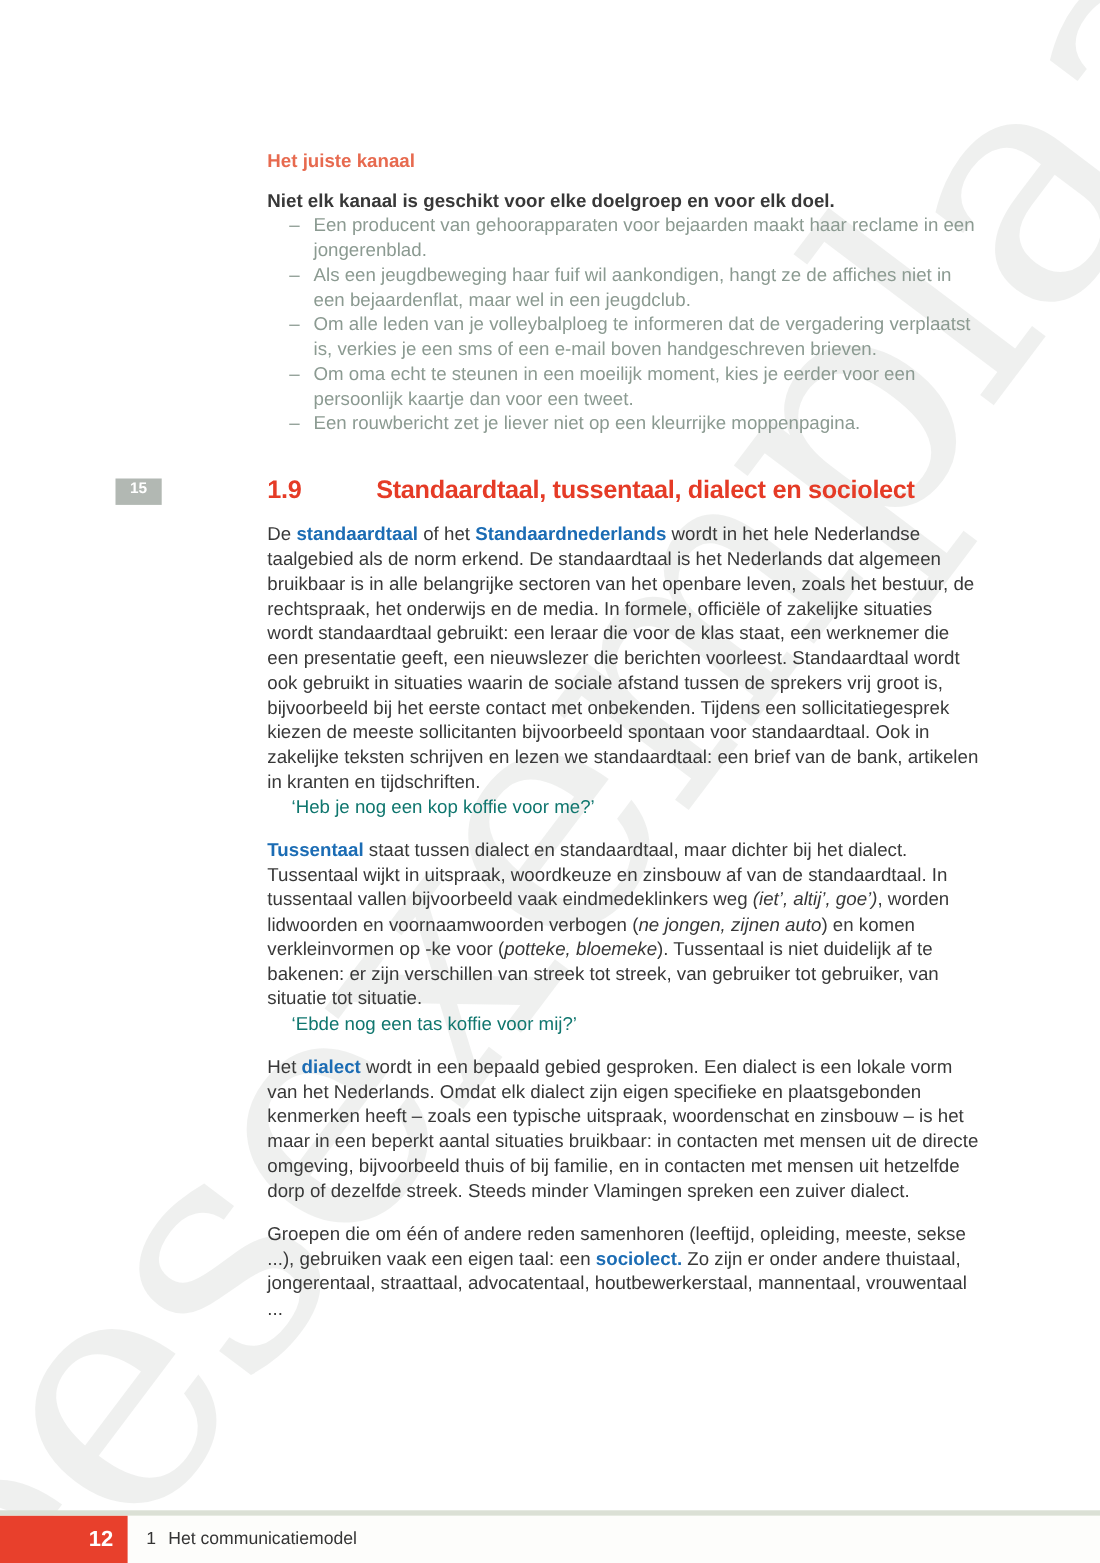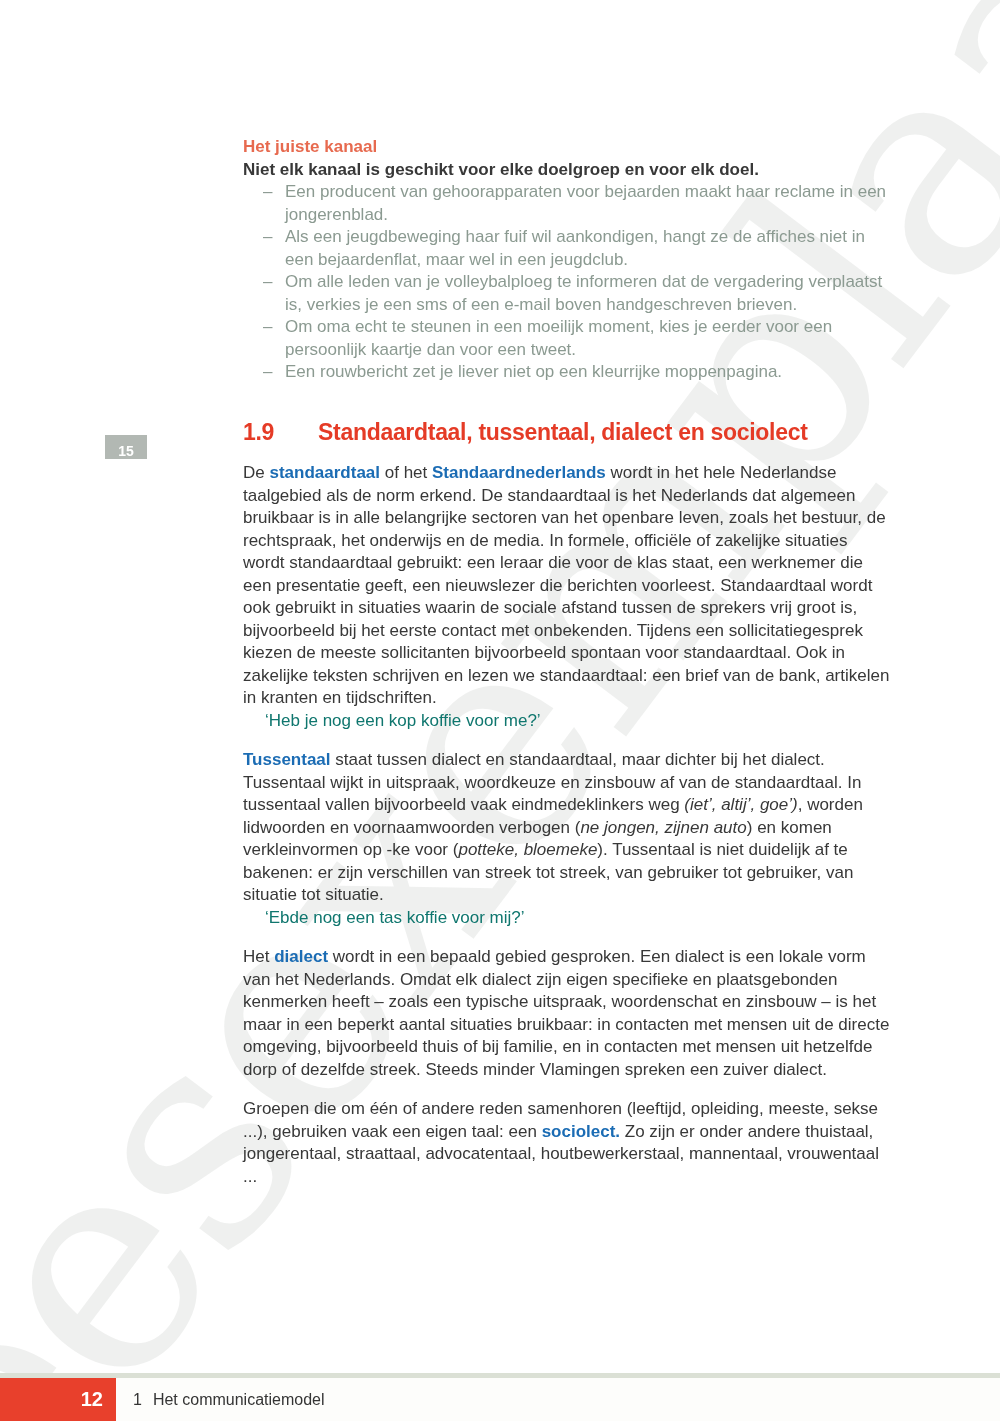--- a/index.html
+++ b/index.html
@@ -15,37 +15,37 @@
     transform:translate(-50%,-50%) rotate(-53deg);
     font-family:"DejaVu Serif", serif;
     font-size:300px;white-space:nowrap;letter-spacing:-6px;
     color:rgba(120,132,122,0.12);
     pointer-events:none;
   }
   
   .margin-badge{
     position:absolute;left:105px;top:435px;width:42px;height:24px;
     background:#b2b8b3;color:#ffffff;font-size:14px;font-weight:bold;
-    display:flex;align-items:flex-end;justify-content:center;
+    display:flex;align-items:flex-start;justify-content:center;
   }
   
   .content{
     position:absolute;left:243px;top:136px;width:648px;
     font-size:17px;line-height:22.5px;
   }
   .intro-heading{
-    margin:0 0 0 0;font-size:17px;font-weight:bold;color:#e76a4f;
+    margin:0 0 13px 0;font-size:17px;font-weight:bold;color:#e76a4f;
   }
   .lead{margin:0;font-weight:bold;}
   .bullets{list-style:none;margin:0;padding:0;color:#8b9a91;}
   .bullets li{display:flex;padding-left:20px;}
   .bullets .dash{flex:none;width:22px;}
   .section-heading{
     display:flex;margin:37px 0 19px 0;
-    font-size:23px;font-weight:bold;color:#e53b26;letter-spacing:-0.3px;
+    font-size:23px;font-weight:bold;color:#e53b26;letter-spacing:-0.3px;gap:24px;
   }
   .section-number{flex:none;width:75px;}
   .para-block{margin:4px 0 17px 0;}
   .para{margin:0;}
   .quote{color:#0f766e;padding-left:22px;}
   .s-n{}
   .s-b{color:#1b6cb4;font-weight:bold;}
   .s-i{font-style:italic;}
   
   .footer-band{

